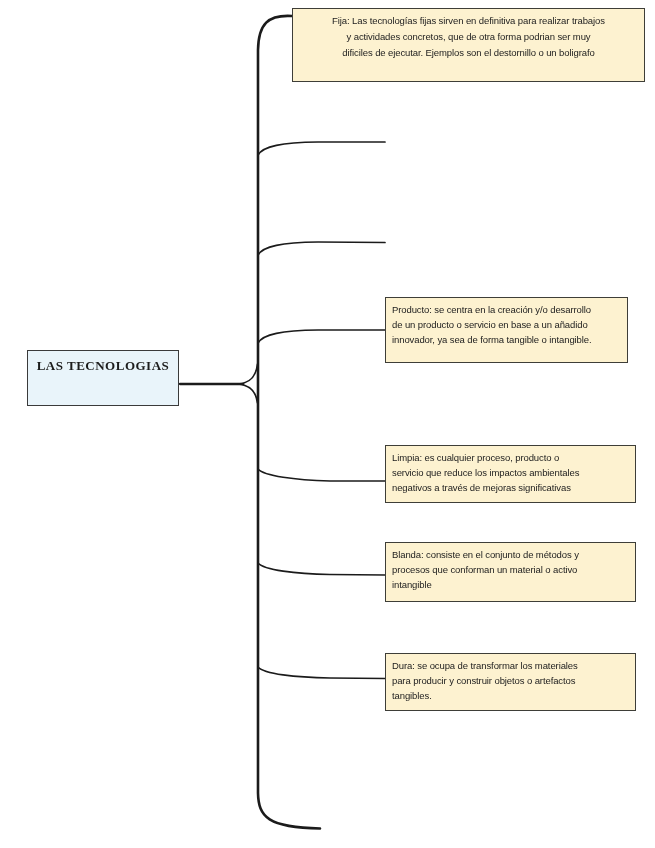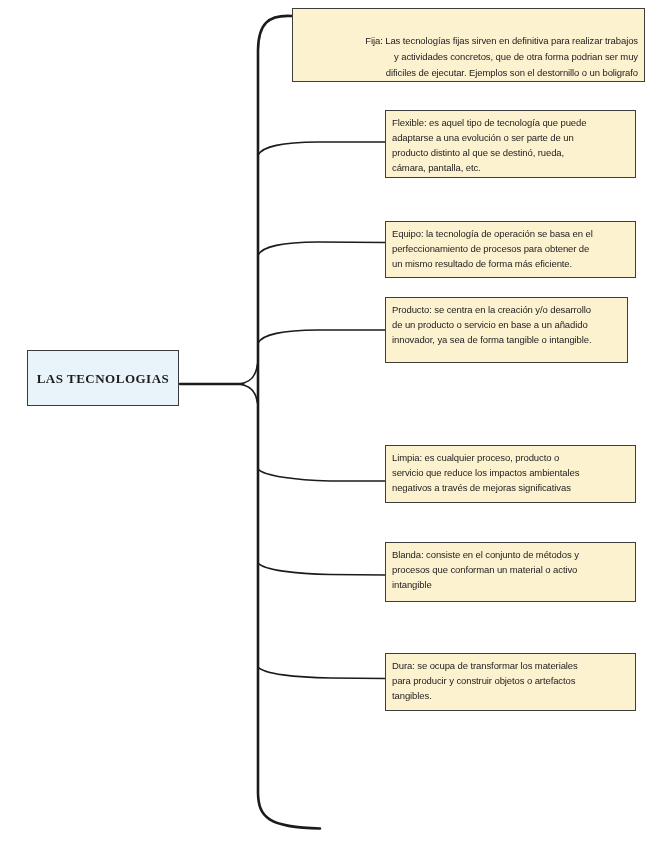--- a/index.html
+++ b/index.html
@@ -42,24 +42,24 @@
   }
   .node.root {
     background: var(--root-fill, #e9f4fa);
     border: 1.2px solid #3a3a3a;
     font-family: "Liberation Serif", serif;
     font-weight: bold;
     font-size: 13px;
     letter-spacing: 0.5px;
     text-align: center;
     white-space: normal;
-    padding-top: 20px;
+    padding-top: 7px;
   }
   #root-node     { left: 27px;  top: 350px; width: 152px; height: 56px; }
-  #node-fija     { left: 292px; top: 8px;   width: 353px; height: 74px; text-align: right; padding-top: 24px; line-height: 16px; }
+  #node-fija     { left: 292px; top: 8px;   width: 353px; height: 74px; text-align: center; padding-top: 4px; line-height: 16px; }
   #node-flexible { left: 385px; top: 110px; width: 251px; height: 68px; }
   #node-equipo   { left: 385px; top: 221px; width: 251px; height: 57px; }
   #node-producto { left: 385px; top: 297px; width: 243px; height: 66px; }
   #node-limpia   { left: 385px; top: 445px; width: 251px; height: 58px; }
   #node-blanda   { left: 385px; top: 542px; width: 251px; height: 60px; }
   #node-dura     { left: 385px; top: 653px; width: 251px; height: 58px; }
 </style>
 </head>
 <body>
 
@@ -80,28 +80,21 @@
     <path stroke-width="1.7" d="M 258 563 C 264 570 295 574 330 574.5 L 385 575"></path>
     <path stroke-width="1.7" d="M 258 667 C 264 674 295 677.5 330 678 L 385 678.5"></path>
   </svg>
 
   <div id="root-node" class="node root">LAS TECNOLOGIAS</div>
 
   <div id="node-fija" class="node">Fija: Las tecnologías fijas sirven en definitiva para realizar trabajos
 y actividades concretos, que de otra forma podrian ser muy
 dificiles de ejecutar. Ejemplos son el destornillo o un boligrafo</div>
 
-  <div id="node-flexible" class="node">Flexible: es aquel tipo de tecnología que puede
-adaptarse a una evolución o ser parte de un
-producto distinto al que se destinó, rueda,
-cámara, pantalla, etc.</div>
 
-  <div id="node-equipo" class="node">Equipo: la tecnología de operación se basa en el
-perfeccionamiento de procesos para obtener de
-un mismo resultado de forma más eficiente.</div>
 
   <div id="node-producto" class="node">Producto: se centra en la creación y/o desarrollo
 de un producto o servicio en base a un añadido
 innovador, ya sea de forma tangible o intangible.</div>
 
   <div id="node-blanda" class="node">Blanda: consiste en el conjunto de métodos y
 procesos que conforman un material o activo
 intangible</div>
 
   <div id="node-limpia" class="node">Limpia: es cualquier proceso, producto o

